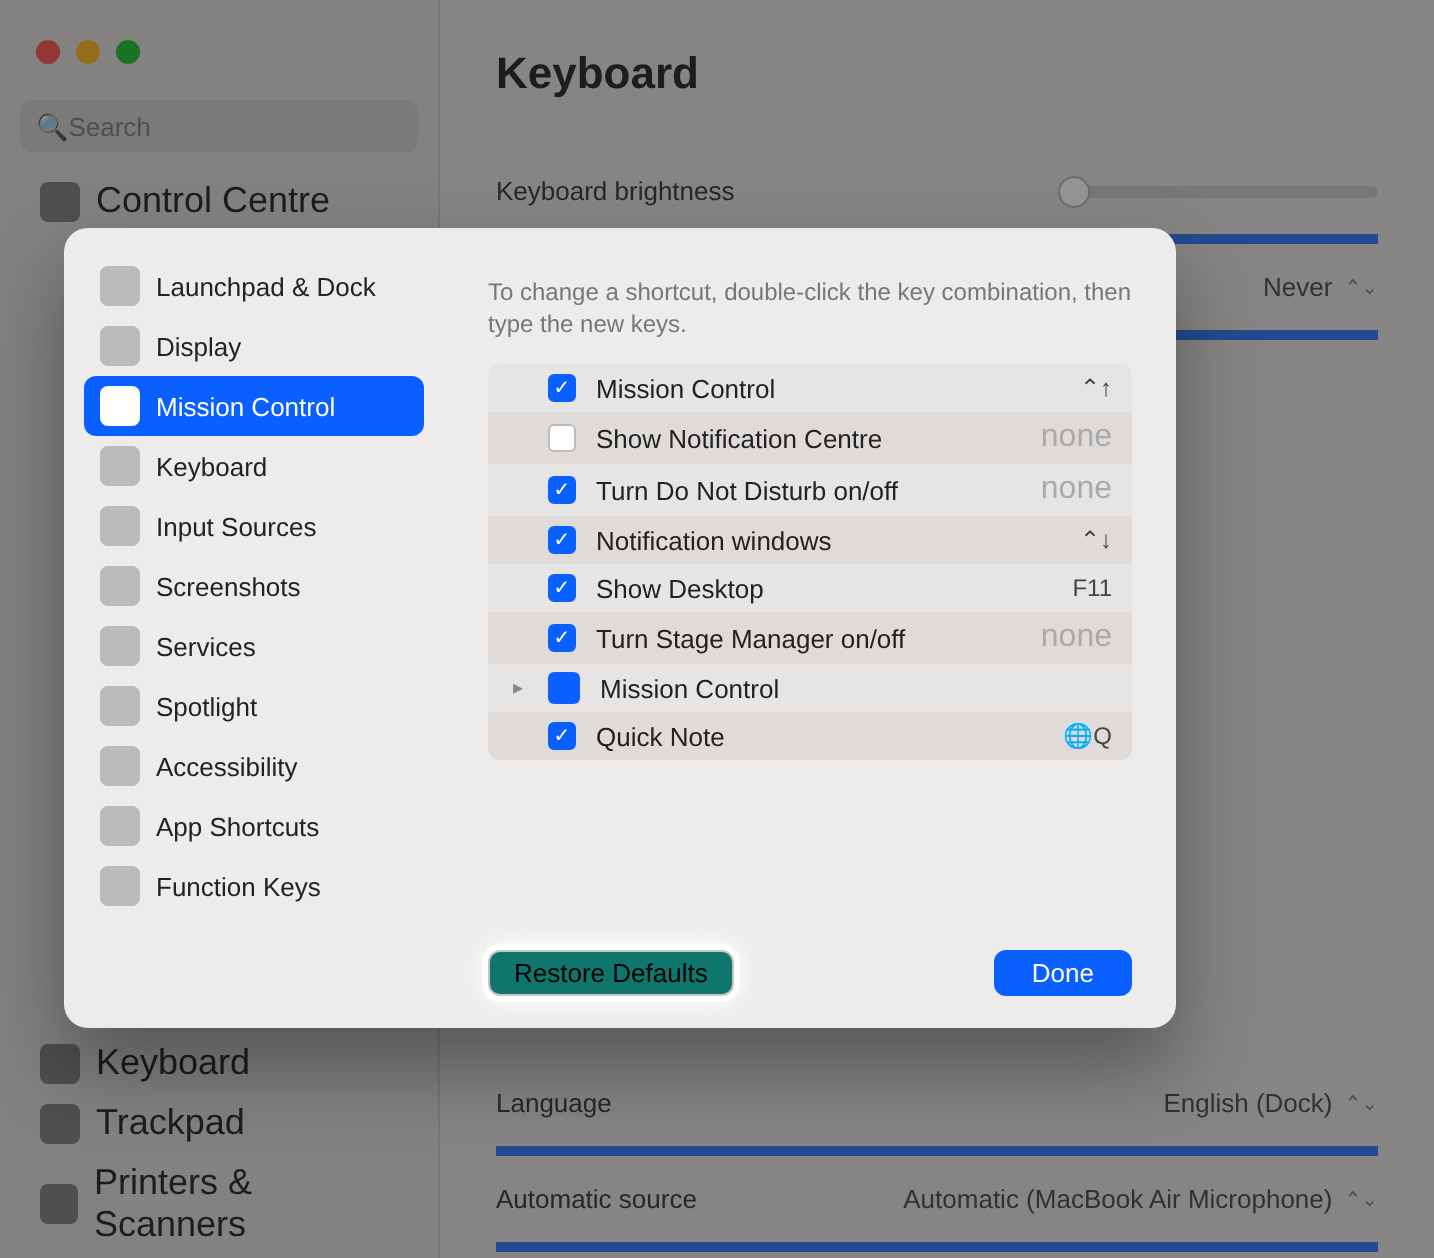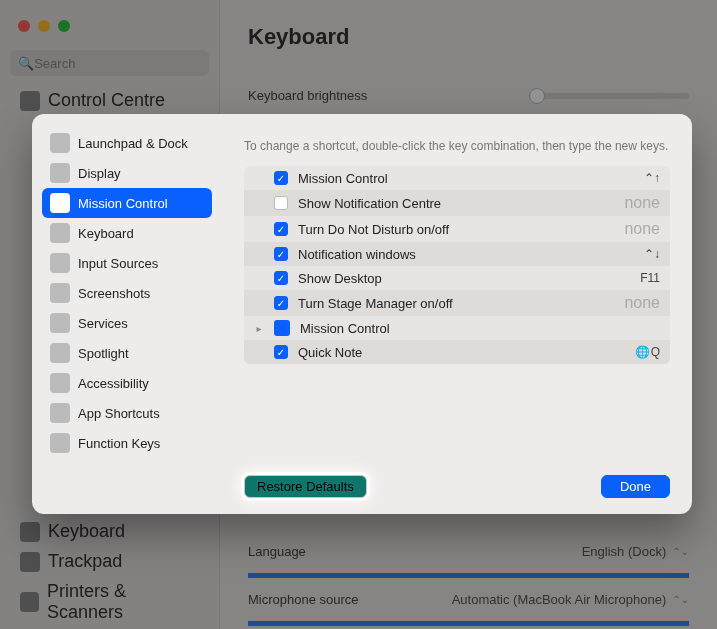--- a/index.html
+++ b/index.html
@@ -15,21 +15,21 @@
   .sideitem { display:flex; align-items:center; gap:8px; padding:4px 12px; margin:1px 8px; border-radius:6px; font-size:18px; color:#333; }
   .sideitem .sicon{ width:20px;height:20px;border-radius:4px;background:#888; }
   .bg-main { flex:1; padding:24px 28px; color:#333; }
   .bg-title{font-size:22px;font-weight:600;margin-bottom:24px;}
   .bg-row{display:flex;justify-content:space-between;align-items:center;font-size:13px;color:#444;padding:14px 0;border-bottom:5px solid #3b82f6;}
   .bg-row .rval{color:#555;display:flex;align-items:center;gap:6px;}
   .chevud{font-size:10px;color:#888;}
   .dimmer{position:absolute;inset:0;background:rgba(0,0,0,0.42);}
 
   
-  .modal{position:absolute;left:32px;top:114px;width:660px;height:400px;background:#eeeceb;border-radius:12px;display:flex;box-shadow:0 20px 40px rgba(0,0,0,0.35);}
+  .modal{position:absolute;left:32px;top:114px;width:556px;height:400px;background:#eeeceb;border-radius:12px;display:flex;box-shadow:0 20px 40px rgba(0,0,0,0.35);}
   .mside{width:190px;padding:14px 8px;}
   .mitem{display:flex;align-items:center;gap:8px;padding:5px 8px;margin:0 2px;border-radius:6px;font-size:13px;color:#222;}
   .mitem.sel{background:#0a60ff;color:#fff;}
   .mitem .micon{width:20px;height:20px;border-radius:4px;background:#bbb;display:flex;align-items:center;justify-content:center;font-size:12px;color:#555;}
   .mitem.sel .micon{background:#fff;color:#0a60ff;}
   .mmain{flex:1;padding:24px 22px 16px;display:flex;flex-direction:column;}
   .hint{font-size:12px;color:#777;margin-bottom:12px;line-height:1.35;}
   .rows{background:#e7e5e3;border-radius:6px;overflow:hidden;}
   .srow{display:flex;align-items:center;gap:10px;padding:4px 10px;font-size:13px;color:#222;min-height:24px;}
   .srow.alt{background:#dedbd9;}
@@ -96,21 +96,21 @@
       </div>
     <div style="height:360px"></div>
     <div class="bg-row">
         <span>Language</span>
         <span class="rval">
           <span>English (Dock)</span>
           <span class="chevud">⌃⌄</span>
         </span>
       </div>
     <div class="bg-row">
-        <span>Microphone source</span>
+        <span>Automatic source</span>
         <span class="rval">
           <span>Automatic (MacBook Air Microphone)</span>
           <span class="chevud">⌃⌄</span>
         </span>
       </div>
     <div class="bg-row">
         <span>Shortcut</span>
         <span class="rval">
           <span>Press 🎤</span>
           <span class="chevud">⌃⌄</span>

